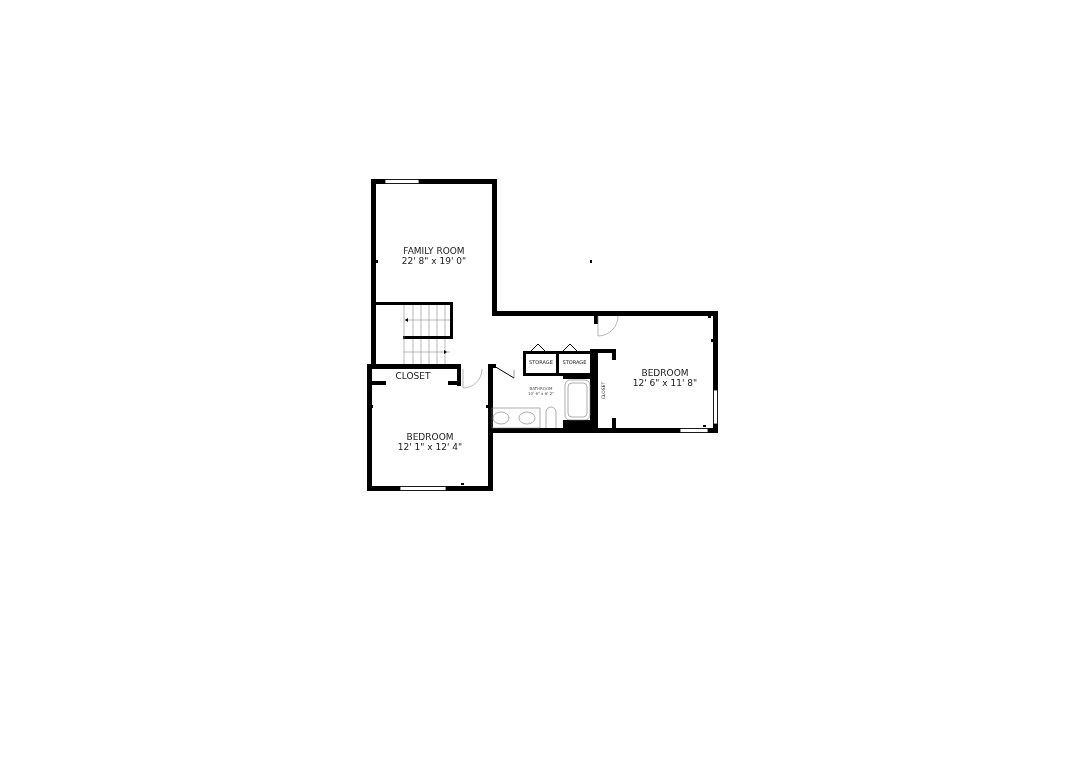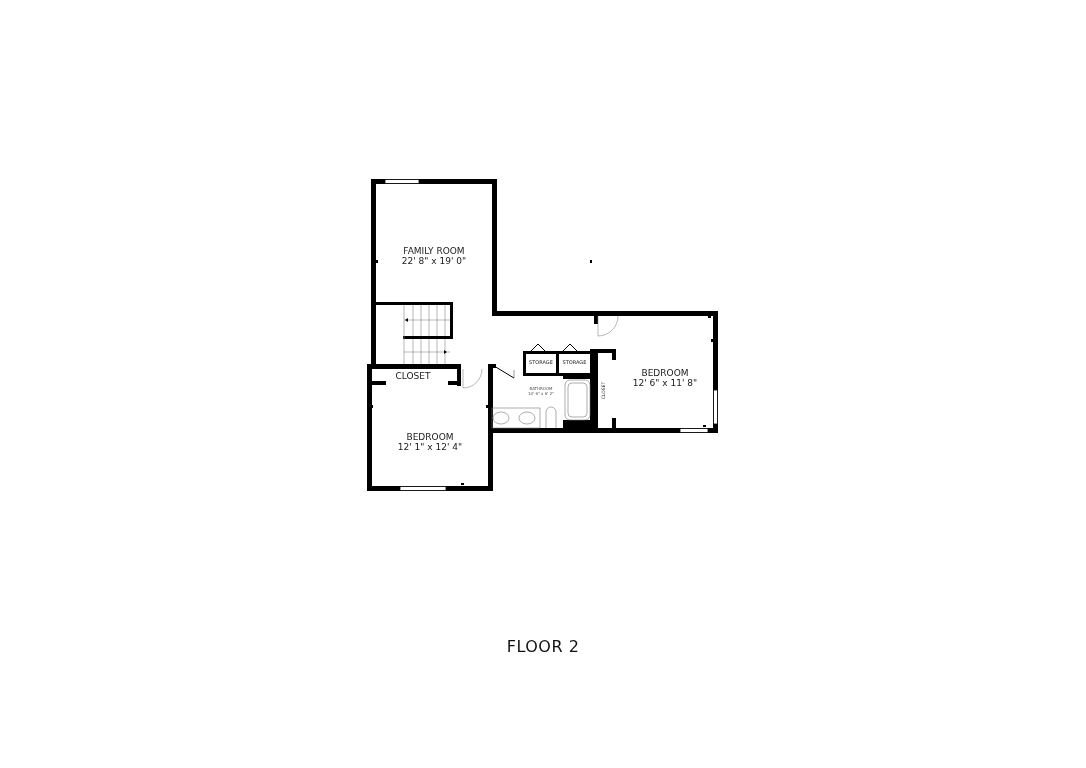--- a/index.html
+++ b/index.html
@@ -152,14 +152,13 @@
   </div>
 
   <div class="lbl storage-lbl" style="left:559px;top:360px;width:31px;">
     <span>STORAGE</span>
   </div>
 
   <div class="lbl vert" style="left:589px;top:388px;width:30px;">
     <span>CLOSET</span>
   </div>
 
-  <div class="floor-title">FLOOR 2</div>
 </div>
 
 </body></html>

